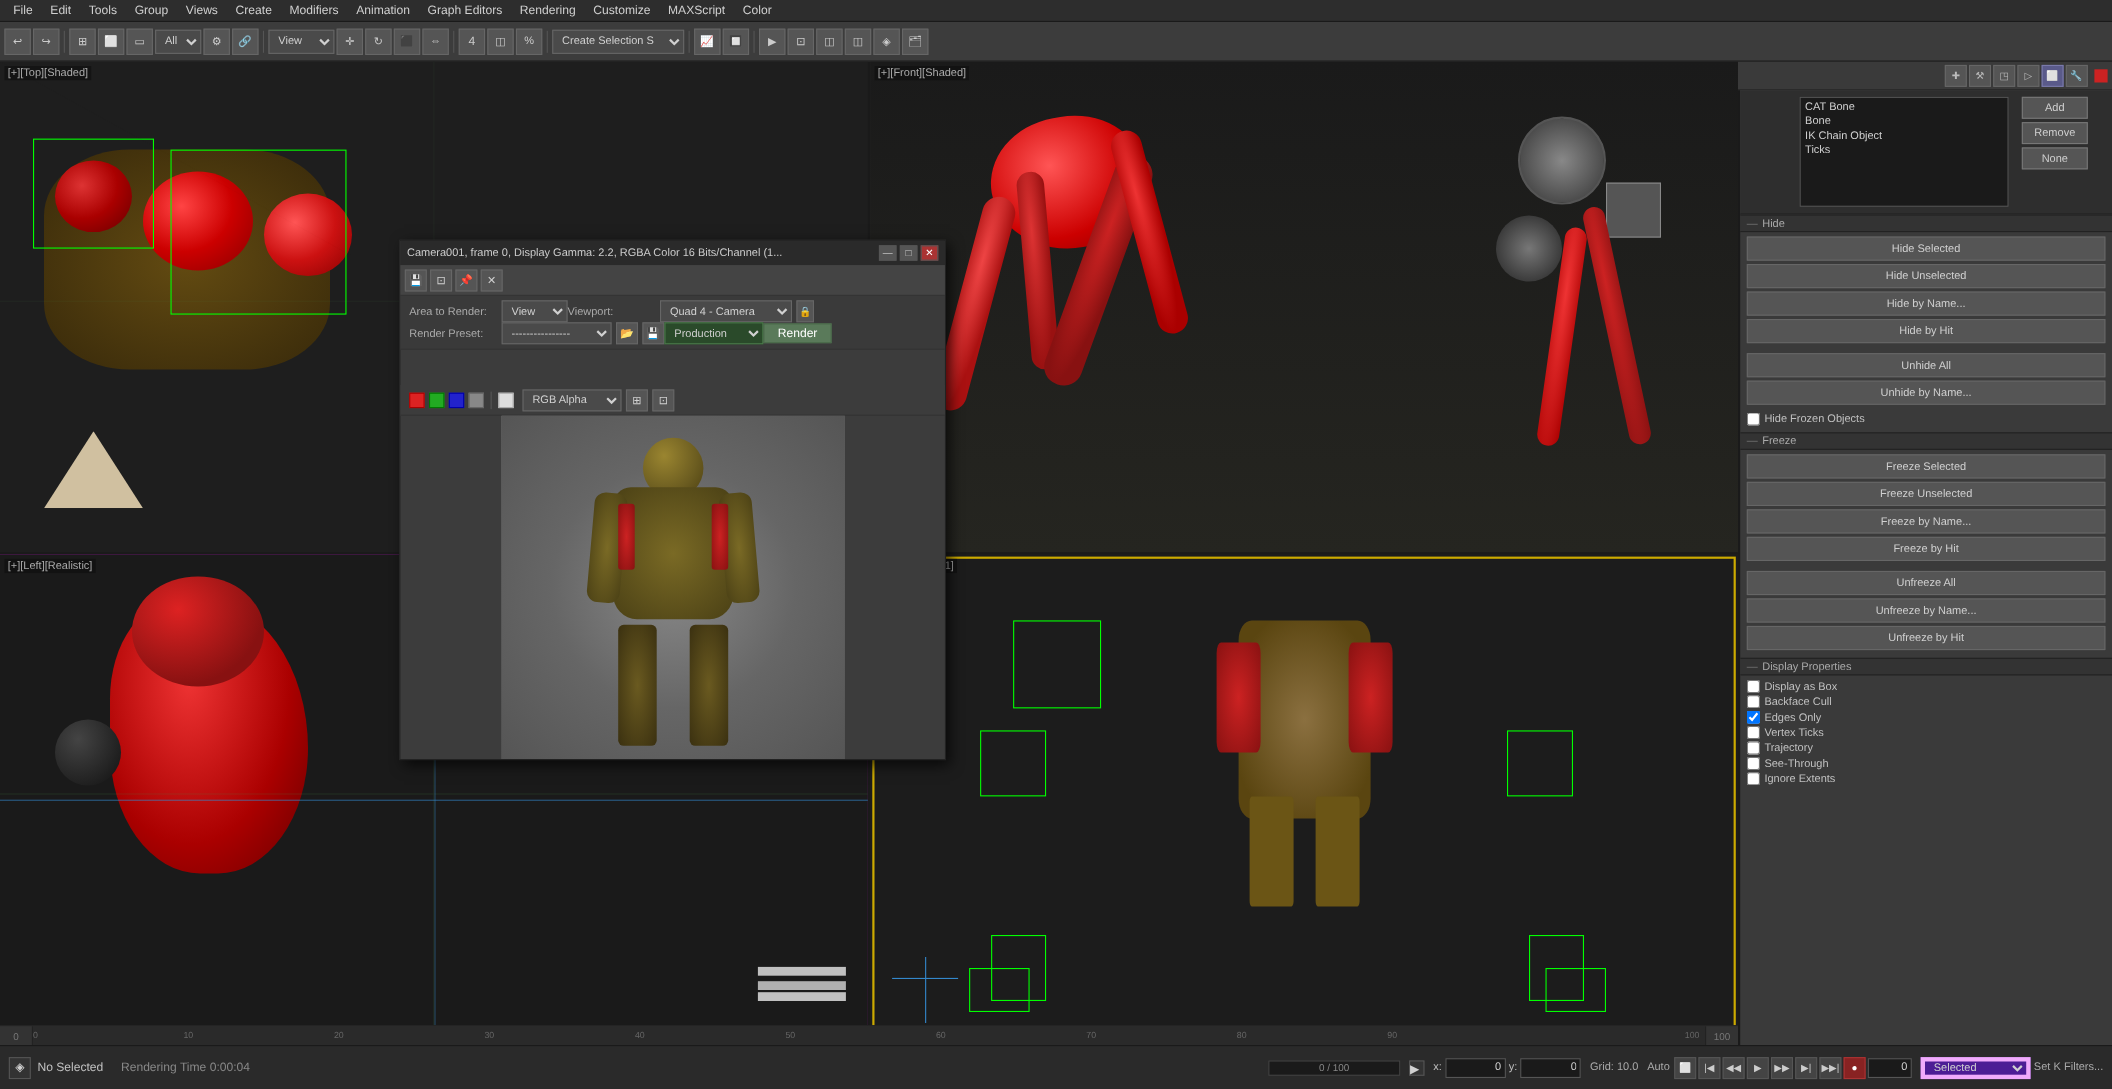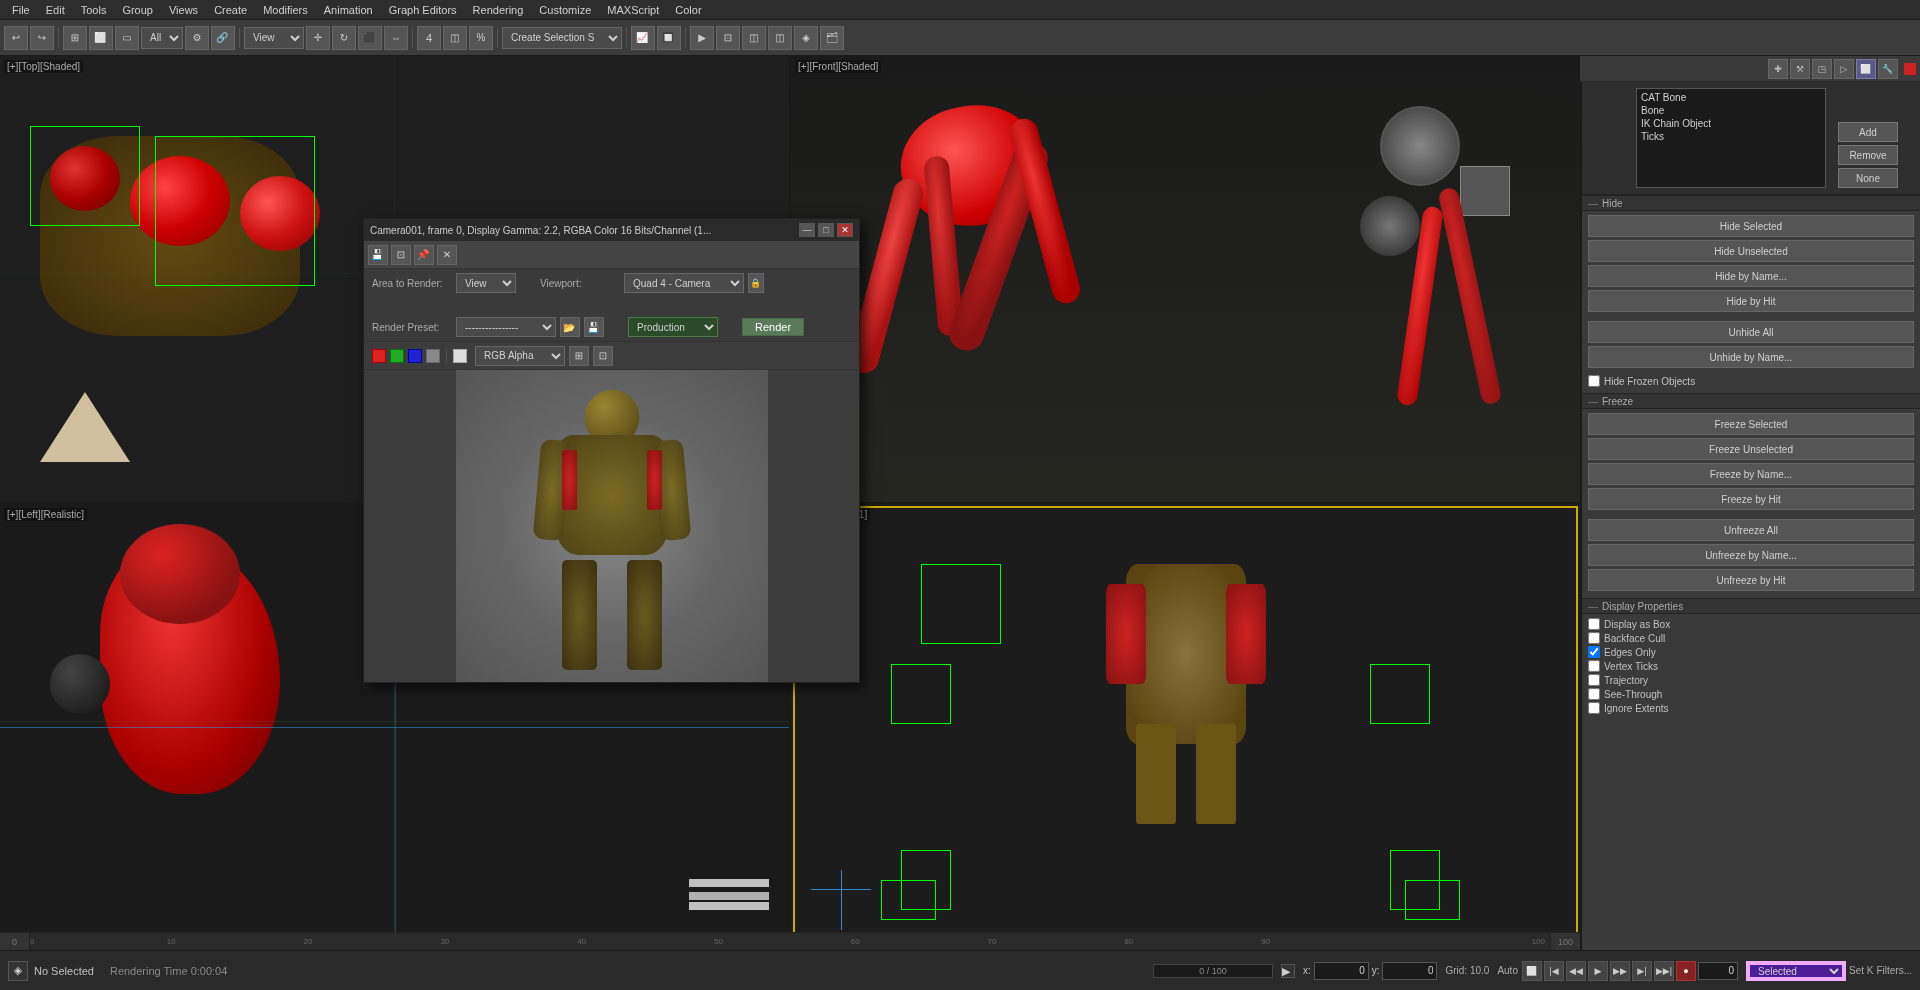--- a/index.html
+++ b/index.html
@@ -595,21 +595,21 @@
       <div style="position:absolute; bottom:60px; left:20px; width:60px; height:1px; background:#3388cc;"></div>
       <div style="position:absolute; bottom:20px; left:50px; width:1px; height:60px; background:#3388cc;"></div>
     </div>
   </div>
 
 </div>
 
 <div class="right-panel" style="top:82px;">
 
   <div style="padding:6px; background:#2e2e2e; border-bottom:1px solid #222;">
-    <div style="display:flex; gap:6px; align-items:flex-end;padding-left:48px;">
+    <div style="display:flex; gap:6px; align-items:flex-start;padding-left:48px;">
       <div class="filter-list-box">
         <div class="filter-item">CAT Bone</div>
         <div class="filter-item">Bone</div>
         <div class="filter-item">IK Chain Object</div>
         <div class="filter-item">Ticks</div>
       </div>
       <div class="filter-buttons">
         <div class="filter-btn">Add</div>
         <div class="filter-btn">Remove</div>
         <div class="filter-btn">None</div>
@@ -695,21 +695,21 @@
     </div>
   </div>
 
   <div class="dialog-toolbar">
     <div class="dialog-icon-btn">💾</div>
     <div class="dialog-icon-btn">⊡</div>
     <div class="dialog-icon-btn">📌</div>
     <div class="dialog-icon-btn">✕</div>
   </div>
 
-  <div class="dialog-row" style="background:#3a3a3a; padding:4px 8px; display:flex; align-items:center; gap:24px; flex-wrap:wrap;">
+  <div class="dialog-row" style="background:#3a3a3a; padding:4px 8px; display:flex; align-items:center; gap:0; flex-wrap:wrap;">
     <div style="display:flex; align-items:center; gap:4px;">
       <span class="dialog-label">Area to Render:</span>
       <select class="dialog-dropdown" style="width:60px">
         <option>View</option>
       </select>
     </div>
     <div style="display:flex; align-items:center; gap:4px;">
       <span class="dialog-label">Viewport:</span>
       <select class="dialog-dropdown" style="width:120px">
         <option>Quad 4 - Camera</option>
@@ -725,21 +725,21 @@
       <div class="dialog-icon-btn">💾</div>
     </div>
     <div style="display:flex; align-items:center; gap:4px;">
       <select class="dialog-dropdown" style="width:90px; background:#2a4a2a; border-color:#4a7a4a;">
         <option>Production</option>
       </select>
     </div>
     <div style="background:#5a7a5a; color:white; padding:2px 12px; font-size:11px; cursor:pointer; border:1px solid #4a6a4a; display:flex; align-items:center;">Render</div>
   </div>
 
-  <div style="height:28px; background:#3c3c3c; display:flex; align-items:center; padding:0 8px; gap:4px; border-bottom:1px solid #333;">
+  <div style="height:28px; background:#3c3c3c; display:flex; align-items:center; padding:0 8px; gap:4px; border-bottom:1px solid #333;margin-top:32px;">
     <div style="width:14px; height:14px; background:#dd2222; border:1px solid #aa0000;"></div>
     <div style="width:14px; height:14px; background:#22aa22; border:1px solid #007700;"></div>
     <div style="width:14px; height:14px; background:#2222cc; border:1px solid #0000aa;"></div>
     <div style="width:14px; height:14px; background:#888; border:1px solid #666;"></div>
     <div style="width:1px; height:16px; background:#555; margin:0 2px;"></div>
     <div style="width:14px; height:14px; background:#ddd; border:1px solid #aaa;"></div>
     <select class="dialog-dropdown" style="width:90px; margin-left:4px;">
       <option>RGB Alpha</option>
     </select>
     <div class="dialog-icon-btn">⊞</div>

